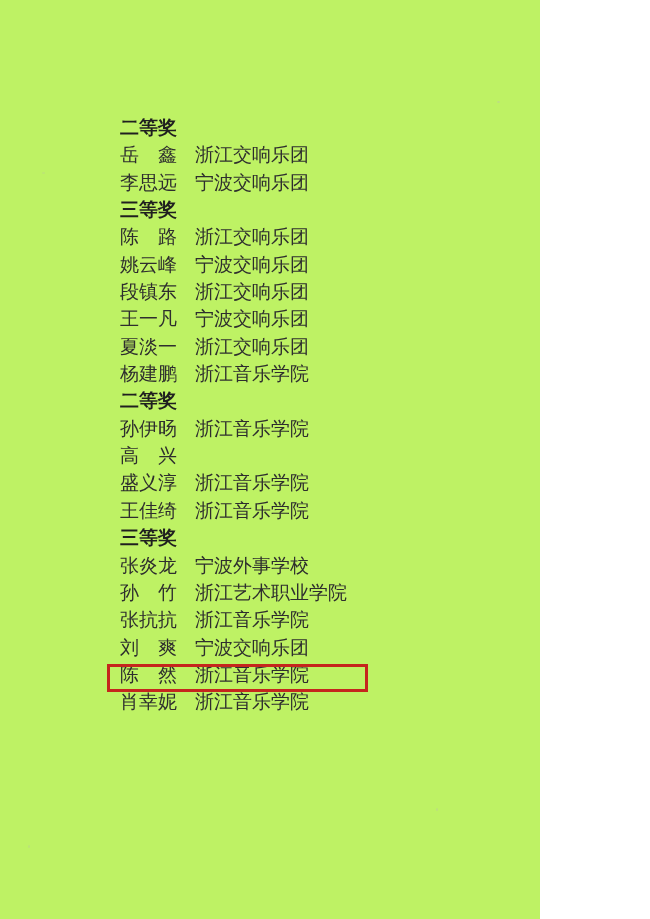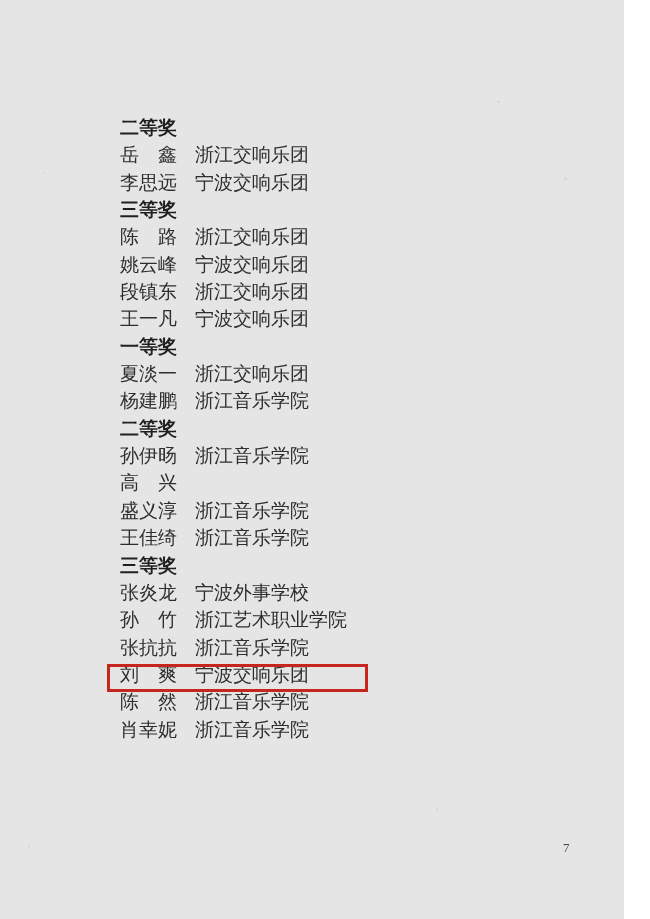--- a/index.html
+++ b/index.html
@@ -2,23 +2,23 @@
 <html><head>
 <meta charset="utf-8">
 <style>
   html, body {
     margin: 0;
     padding: 0;
     background: #ffffff;
   }
   .page {
     position: relative;
-    width: 624px;
+    width: 540px;
     height: 919px;
-    background: #e5e5e5;
+    background: #bef264;
     overflow: hidden;
     font-family: "Liberation Serif", "DejaVu Serif", serif;
     color: #2e2e2e;
   }
   .rows {
     position: absolute;
     left: 120px;
     top: 114px;
     width: 500px;
   }
@@ -107,23 +107,20 @@
         <span class="winner-org">宁波交响乐团</span>
       </div>
     <div class="row">
         <span class="winner-name">段镇东</span>
         <span class="winner-org">浙江交响乐团</span>
       </div>
     <div class="row">
         <span class="winner-name">王一凡</span>
         <span class="winner-org">宁波交响乐团</span>
       </div>
-    <div class="row heading">
-        <span>一等奖</span>
-      </div>
     <div class="row">
         <span class="winner-name">夏淡一</span>
         <span class="winner-org">浙江交响乐团</span>
       </div>
     <div class="row">
         <span class="winner-name">杨建鹏</span>
         <span class="winner-org">浙江音乐学院</span>
       </div>
     <div class="row heading">
         <span>二等奖</span>

